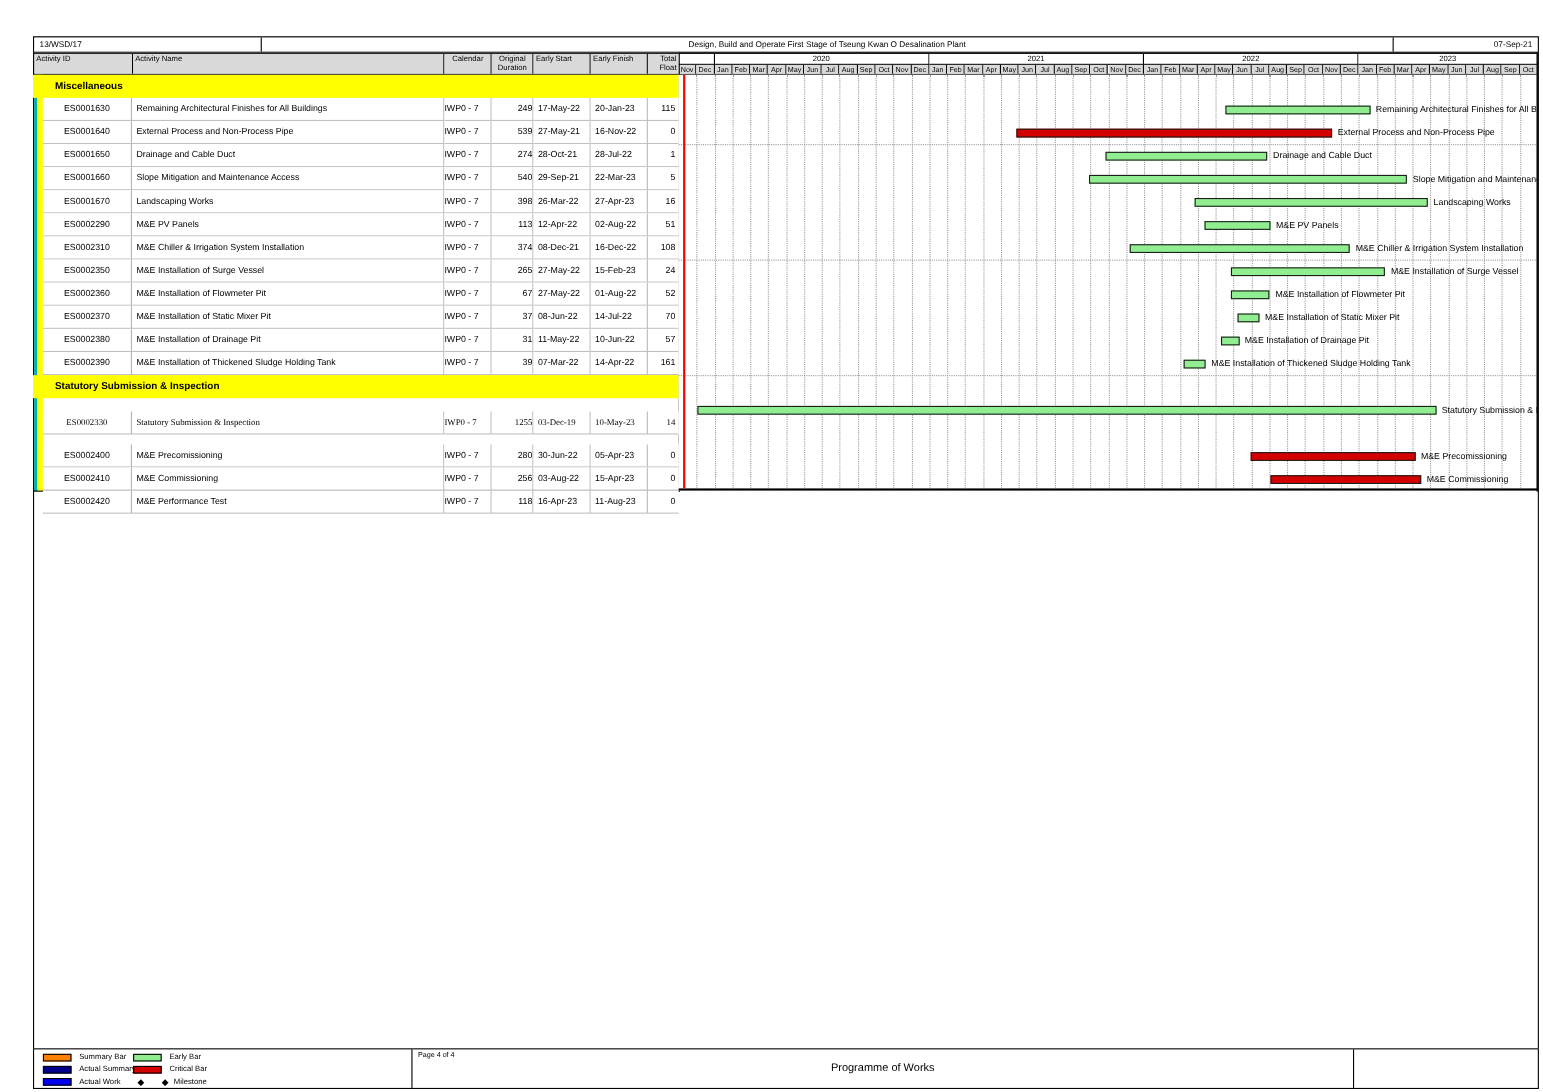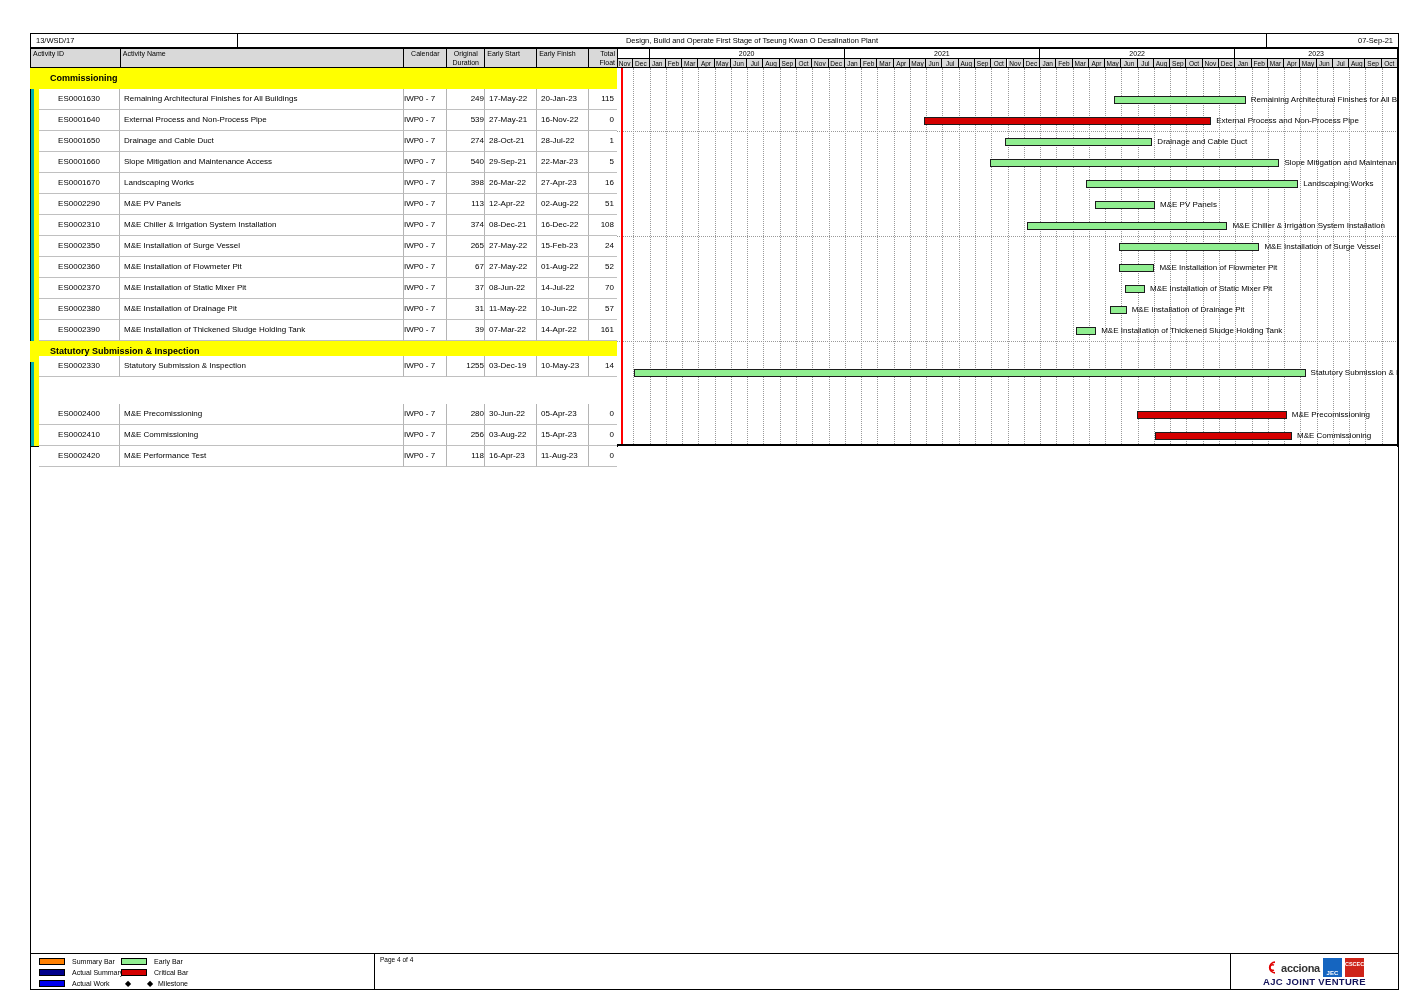--- a/index.html
+++ b/index.html
@@ -139,21 +139,21 @@
     <div class="mo-cell" style="left: 715.92px; width: 16.27px;">Jul</div>
     <div class="mo-cell" style="left: 732.19px; width: 16.27px;">Aug</div>
     <div class="mo-cell" style="left: 748.46px; width: 16.27px;">Sep</div>
     <div class="mo-cell" style="left: 764.73px; width: 16.27px;">Oct</div>
   </div>
 
 <div class="abs" id="table-border"></div>
 <div class="abs" id="strip-teal"></div>
 <div class="abs" id="strip-yellow"></div>
 <div class="abs" id="rows">
-    <div class="srow" style="top: 0px; background: rgb(255, 255, 0);">Commissioning</div>
+    <div class="srow" style="top: 0px; background: rgb(255, 255, 0);">Miscellaneous</div>
     <div class="trow" style="top: 21px;">
       <div class="tc tc-id">ES0001630</div>
       <div class="tc tc-name">Remaining Architectural Finishes for All Buildings</div>
       <div class="tc tc-cal">IWP0 - 7</div>
       <div class="tc tc-dur">249</div>
       <div class="tc tc-es">17-May-22</div>
       <div class="tc tc-ef">20-Jan-23</div>
       <div class="tc tc-tf">115</div>
     </div>
     <div class="trow" style="top: 42px;">
@@ -249,21 +249,21 @@
     <div class="trow" style="top: 252px;">
       <div class="tc tc-id">ES0002390</div>
       <div class="tc tc-name">M&amp;E Installation of Thickened Sludge Holding Tank</div>
       <div class="tc tc-cal">IWP0 - 7</div>
       <div class="tc tc-dur">39</div>
       <div class="tc tc-es">07-Mar-22</div>
       <div class="tc tc-ef">14-Apr-22</div>
       <div class="tc tc-tf">161</div>
     </div>
     <div class="srow" style="top: 273px; background: rgb(255, 255, 0);">Statutory Submission &amp; Inspection</div>
-    <div class="trow" style="top: 288px;">
+    <div class="trow" style="top: 306px; font-family: Liberation Serif, serif;">
       <div class="tc tc-id">ES0002330</div>
       <div class="tc tc-name">Statutory Submission &amp; Inspection</div>
       <div class="tc tc-cal">IWP0 - 7</div>
       <div class="tc tc-dur">1255</div>
       <div class="tc tc-es">03-Dec-19</div>
       <div class="tc tc-ef">10-May-23</div>
       <div class="tc tc-tf">14</div>
     </div>
     <div class="trow" style="top: 336px;">
       <div class="tc tc-id">ES0002400</div>
@@ -390,30 +390,15 @@
       <div class="lg-swatch" style="left: 90px; top: 4px; background: rgb(144, 238, 144);"></div>
       <div class="lg-label" style="left: 123px; top: 3px;">Early Bar</div>
       <div class="lg-swatch" style="left: 90px; top: 15px; background: rgb(212, 0, 0);"></div>
       <div class="lg-label" style="left: 123px; top: 14px;">Critical Bar</div>
       <div class="lg-diamond" style="left: 94px; top: 25px;">◆</div>
       <div class="lg-diamond" style="left: 116px; top: 25px;">◆</div>
       <div class="lg-label" style="left: 127px; top: 25px;">Milestone</div>
     </div>
   <div id="center-panel">
     <div id="page-num">Page 4 of 4</div>
-  </div>
-  <div id="logo-panel">
-    <div id="logo-row">
-      <svg width="13" height="15" viewBox="0 0 13 15">
-        <path d="M10 2.2 A5.2 5.2 0 1 0 10 12.8" stroke="#e00000" stroke-width="1.7" fill="none"></path>
-        <path d="M9 5 A2.8 2.8 0 1 0 9 10" stroke="#e00000" stroke-width="1.4" fill="none"></path>
-      </svg>
-      <span id="acciona-text">acciona</span>
-      <div class="logo-box" id="jec-box">
-          <span>JEC</span>
-        </div>
-      <div class="logo-box" id="cscec-box">
-          <span>CSCEC</span>
-        </div>
-    </div>
-    <div id="ajc-text">AJC JOINT VENTURE</div>
+    <div id="prog-title">Programme of Works</div>
   </div>
 </div>
 
 </body></html>

